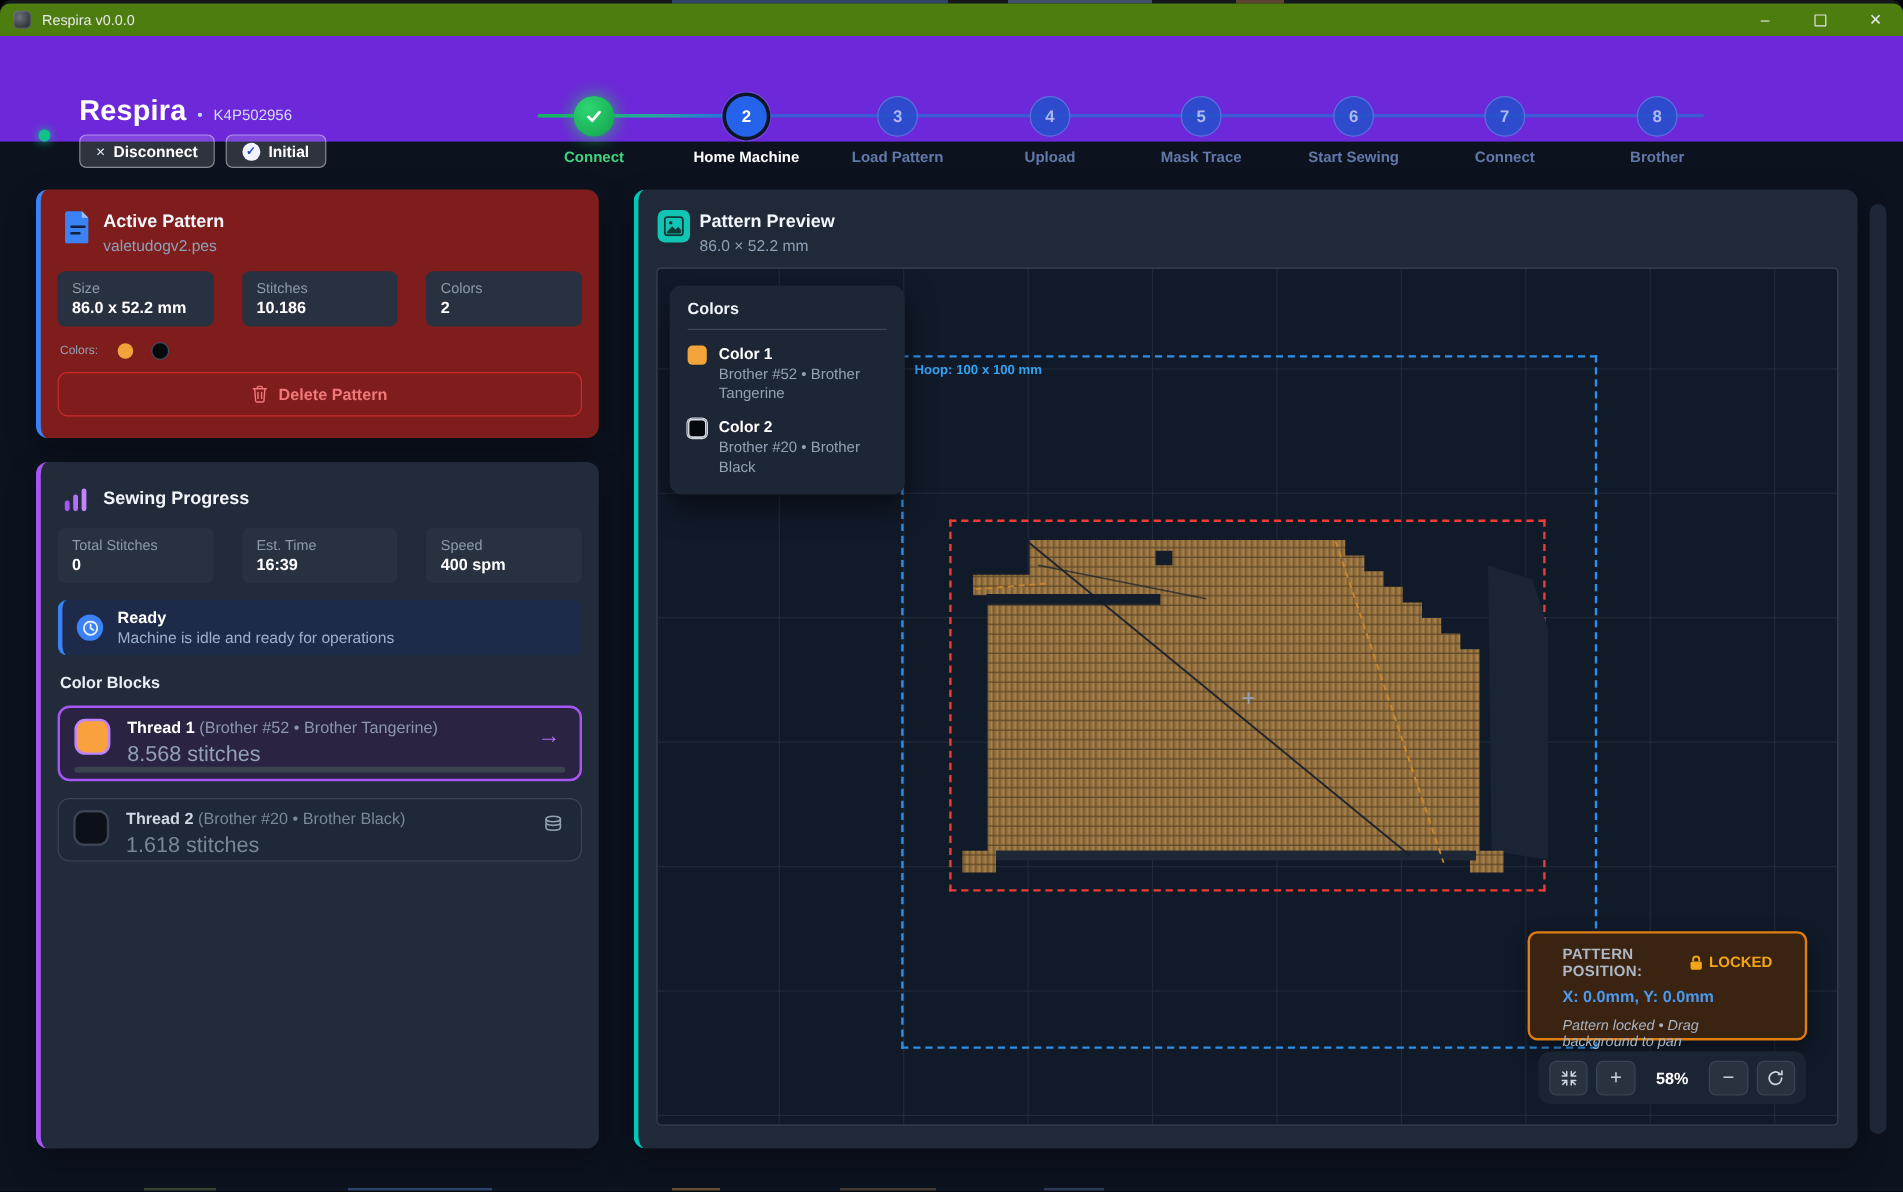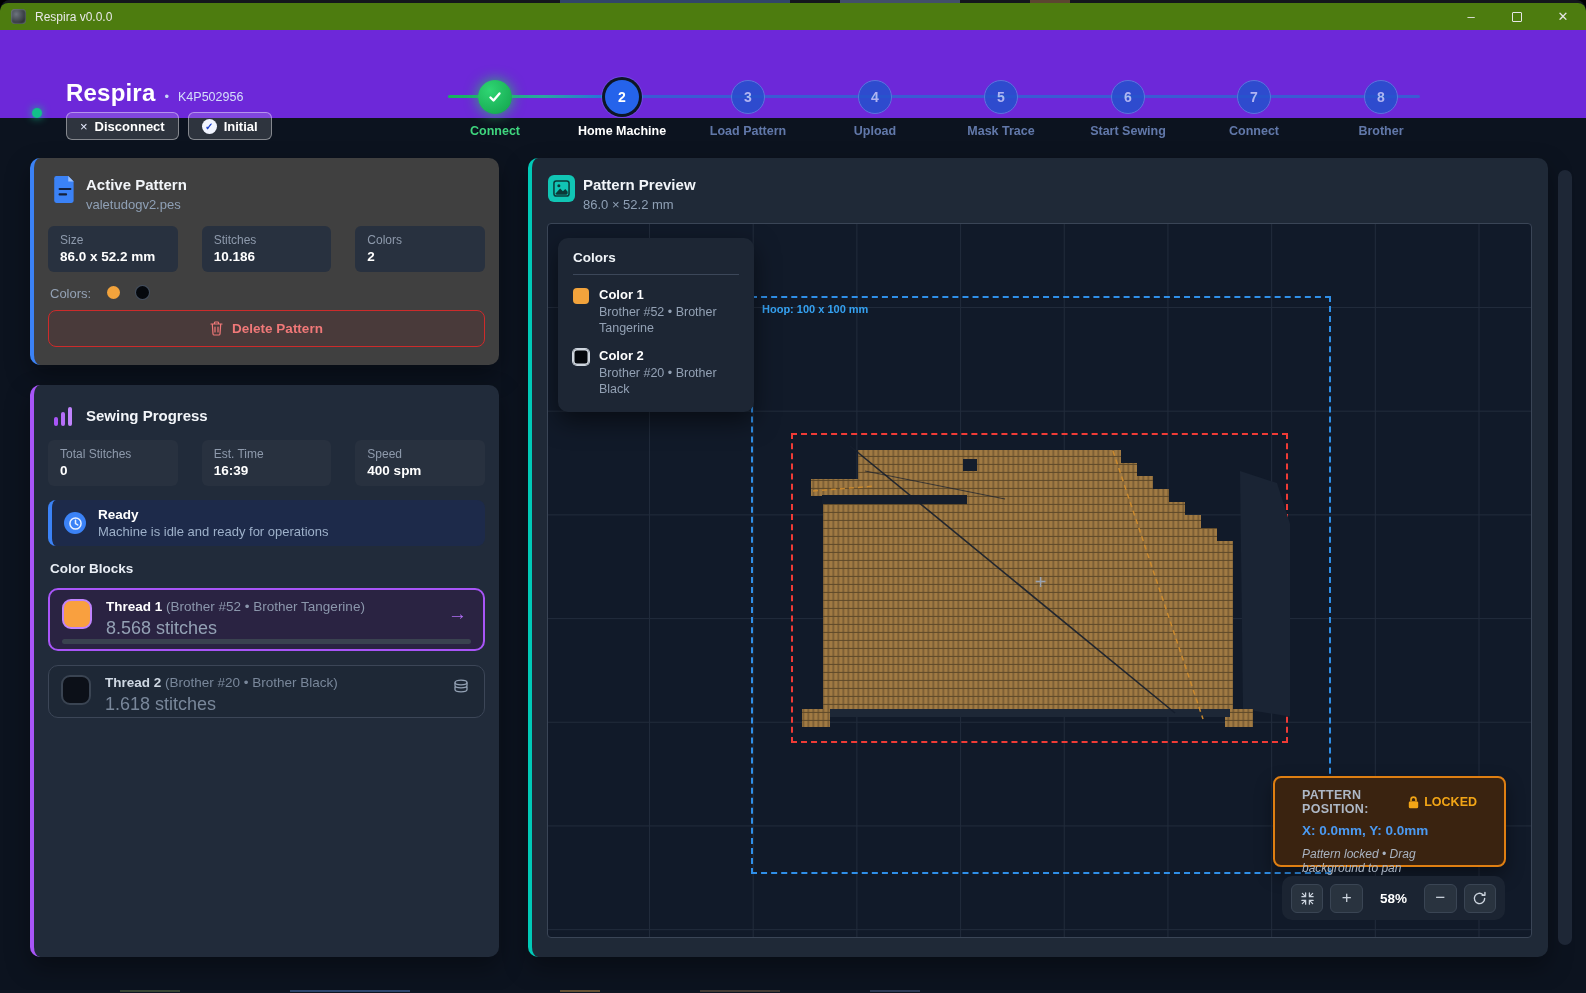--- a/index.html
+++ b/index.html
@@ -40,25 +40,25 @@
   .slabel.pending{color:rgba(150,182,255,.62);}
   
   .card{position:absolute;background:#1f2937;border-radius:10px;box-shadow:0 10px 24px rgba(0,0,0,.35);}
   .card-head-title{font-size:15px;font-weight:800;color:#f2f5f9;}
   .card-head-sub{font-size:13px;color:#8fa0b5;margin-top:4px;}
   .statrow{position:absolute;left:14px;right:14px;display:flex;gap:24px;}
   .statbox{flex:1;height:46px;background:#28313f;border-radius:6px;padding:7px 12px;}
   .statbox .sl{font-size:12px;color:#8e9aac;}
   .statbox .sv{font-size:13.5px;font-weight:800;color:#fff;margin-top:2px;}
   
-  .card-active{left:30px;top:158px;width:469px;height:207px;background:#404040;border-left:4px solid #3b82f6;}
+  .card-active{left:30px;top:158px;width:469px;height:207px;background:#7f1d1d;border-left:4px solid #3b82f6;}
   .card-sewing{left:30px;top:385px;width:469px;height:572px;background:#212b3a;border-left:4px solid #a855f7;}
   .icon-slot{position:absolute;left:18px;top:17px;width:28px;height:28px;}
   .head-text{position:absolute;left:52px;top:18px;}
-  .colors-row{position:absolute;left:16px;top:128px;display:flex;align-items:flex-start;gap:16px;font-size:13px;color:#93a1b4;}
+  .colors-row{position:absolute;left:16px;top:128px;display:flex;align-items:center;gap:16px;font-size:10px;color:#93a1b4;}
   .cdot{width:13px;height:13px;border-radius:50%;}
   .delete-btn{position:absolute;left:14px;right:14px;top:152px;height:37px;border:1px solid #cd2b2b;background:rgba(127,29,29,.15);border-radius:8px;display:flex;align-items:center;justify-content:center;gap:9px;color:#f07878;font-size:13.5px;font-weight:700;cursor:pointer;}
   
   .ready-banner{position:absolute;left:14px;right:14px;top:115px;height:46px;background:#1d2a4a;border-left:4px solid #3b82f6;border-radius:8px;display:flex;align-items:center;padding-left:12px;gap:12px;}
   .clock{width:22px;height:22px;border-radius:50%;background:#3b82f6;display:flex;align-items:center;justify-content:center;flex:none;}
   .ready-title{font-size:13.5px;font-weight:800;color:#fff;}
   .ready-desc{font-size:13px;color:#9db0c9;margin-top:2px;}
   .cb-label{position:absolute;left:16px;top:176px;font-size:13.5px;font-weight:800;color:#e9eef5;}
   .thread{position:absolute;left:14px;right:14px;border-radius:10px;}
   .thread1{top:203px;height:63px;background:#2a2342;border:2px solid #a855f7;}

